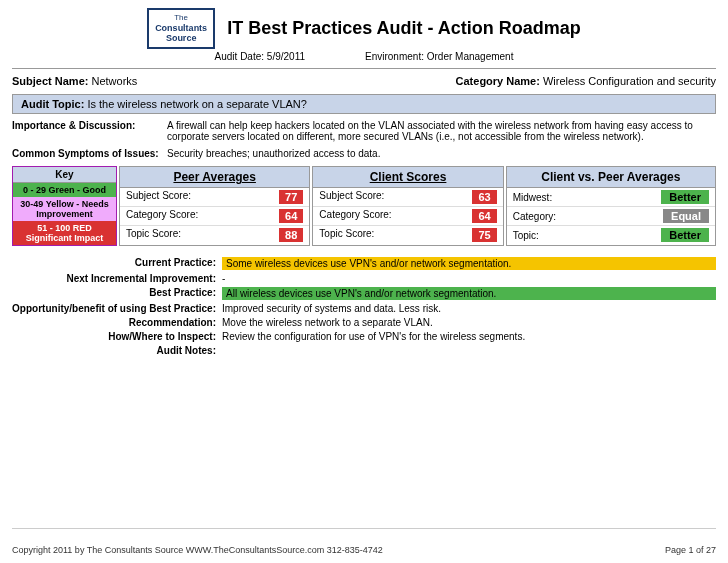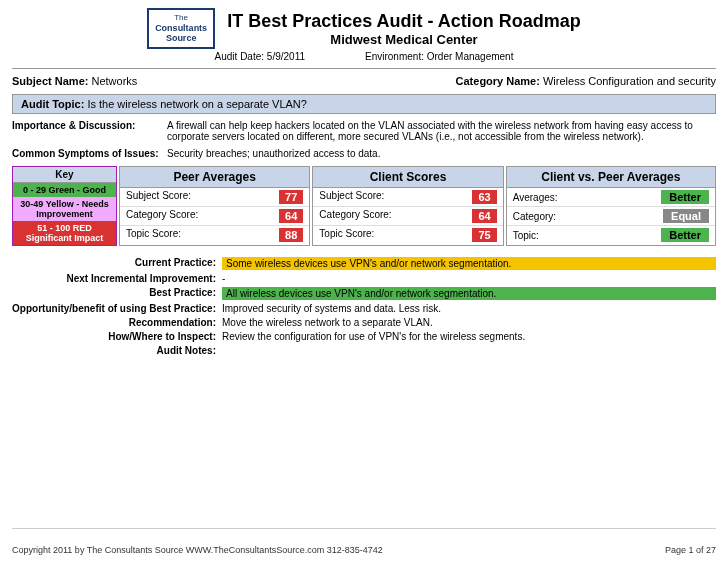--- a/index.html
+++ b/index.html
@@ -132,20 +132,21 @@
       flex: 1;
       border: 1px solid #999;
     }
     .score-table-title {
       background: #c8d4e8;
       text-align: center;
       font-weight: bold;
       padding: 3px;
       font-size: 12px;
       border-bottom: 1px solid #999;
+      text-decoration: underline;
     }
     .score-row {
       display: flex;
       justify-content: space-between;
       padding: 2px 6px;
       border-bottom: 1px solid #ddd;
       font-size: 10px;
     }
     .score-row:last-child { border-bottom: none; }
     .score-label { }
@@ -239,21 +240,20 @@
 
   <div class="header">
     <div class="header-top">
       <div class="logo-box">
         <div class="the">The</div>
         <div>Consultants</div>
         <div>Source</div>
       </div>
       <div>
         <div class="main-title">IT Best Practices Audit - Action Roadmap</div>
-        <div class="sub-title">Midwest Medical Center</div>
       </div>
     </div>
     <div class="audit-info">
       <span>Audit Date: 5/9/2011</span>
       <span>Environment:  Order Management</span>
     </div>
   </div>
 
   <hr class="divider">
 
@@ -320,21 +320,21 @@
       </div>
       <div class="score-row">
         <span class="score-label">Topic Score:</span>
         <span class="score-val">75</span>
       </div>
     </div>
 
     <div class="cvp-box">
       <div class="cvp-title">Client vs. Peer Averages</div>
       <div class="cvp-row">
-        <span>Averages:</span>
+        <span>Midwest:</span>
         <span class="cvp-badge badge-better">Better</span>
       </div>
       <div class="cvp-row">
         <span>Category:</span>
         <span class="cvp-badge badge-equal">Equal</span>
       </div>
       <div class="cvp-row">
         <span>Topic:</span>
         <span class="cvp-badge badge-better">Better</span>
       </div>

